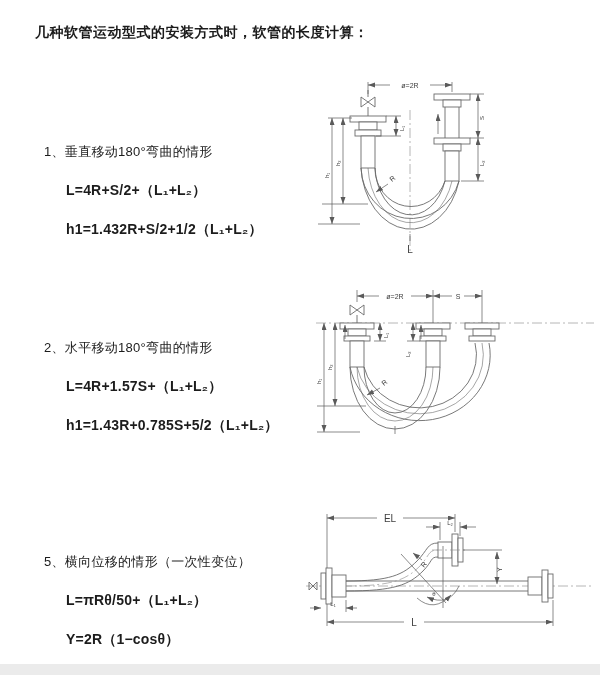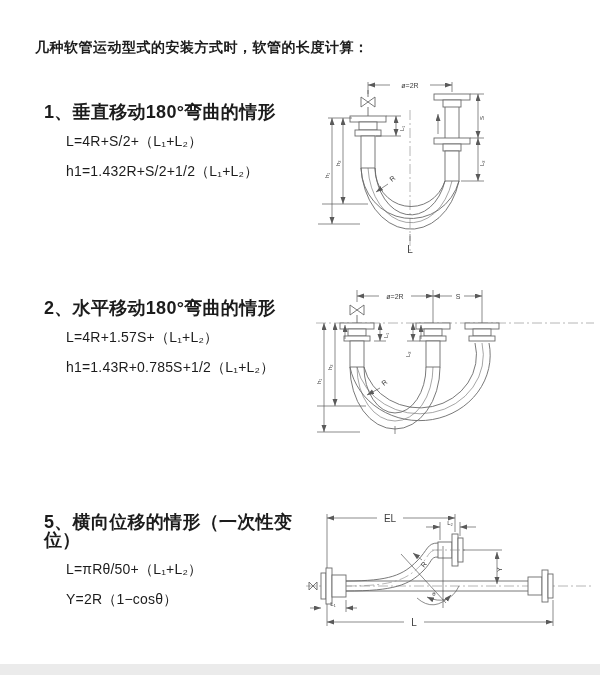--- a/index.html
+++ b/index.html
@@ -1,21 +1,21 @@
 <!DOCTYPE html>
 <html><head>
 <meta charset="utf-8">
 <style>
   html,body{margin:0;padding:0;background:#fff;}
   .page{position:relative;width:600px;height:675px;background:#ffffff;overflow:hidden;
         font-family:"Liberation Sans","DejaVu Sans",sans-serif;color:#1c1c1c;}
-  .title{position:absolute;left:35px;top:39px;font-size:14px;font-weight:bold;letter-spacing:.5px;}
+  .title{position:absolute;left:35px;top:24px;font-size:14px;font-weight:bold;letter-spacing:.5px;}
   .sec{position:absolute;left:44px;width:280px;}
-  .sec-h{font-size:18px;font-weight:bold;line-height:18px;letter-spacing:.3px;}
-  .formula{font-size:14px;font-weight:normal;margin-top:12px;padding-left:22px;letter-spacing:.2px;white-space:nowrap;}
+  .sec-h{font-size:13px;font-weight:normal;line-height:18px;letter-spacing:.3px;margin-top:40px;}
+  .formula{font-size:14px;font-weight:bold;margin-top:21px;padding-left:22px;letter-spacing:.2px;white-space:nowrap;}
   .diag{position:absolute;}
   .d1{left:312px;top:74px;}
   .d2{left:310px;top:282px;}
   .d3{left:300px;top:502px;}
   .footer-strip{position:absolute;left:0;top:664px;width:600px;height:11px;background:#ebebeb;}
   svg .ln{stroke:#6a6a6a;stroke-width:.9;fill:none;}
   svg .fl{stroke:#6a6a6a;stroke-width:.9;fill:#ffffff;}
   svg .cl{stroke:#8f8f8f;stroke-width:.65;stroke-dasharray:10 3 2 3;fill:none;}
   svg .dim{stroke:#5a5a5a;stroke-width:.7;fill:none;}
   svg text{fill:#3d3d3d;font-family:"Liberation Sans","DejaVu Sans",sans-serif;}
@@ -114,21 +114,21 @@
     <line class="dim" x1="76" y1="110" x2="64" y2="118" marker-end="url(#m1)"></line>
     <text class="lbl" transform="translate(80,108) rotate(-40)">R</text>
 
     <line class="dim" x1="98" y1="160" x2="98" y2="167"></line>
     <text class="big" x="98" y="179" text-anchor="middle">L</text>
   </svg>
 
   <div class="sec" style="top:299px;">
     <div class="sec-h">2、水平移动180°弯曲的情形</div>
     <div class="formula">L=4R+1.57S+（L₁+L₂）</div>
-    <div class="formula">h1=1.43R+0.785S+1/2（L₁+L₂）</div>
+    <div class="formula">h1=1.43R+0.785S+5/2（L₁+L₂）</div>
   </div>
 
   <svg class="diag d2" width="290" height="185" viewBox="0 0 290 185">
     <defs>
       <marker id="m2" markerWidth="8" markerHeight="6" refX="7" refY="2.5" orient="auto-start-reverse" markerUnits="userSpaceOnUse">
         <path d="M0,0L7,2.5L0,5Z" fill="#5a5a5a"></path>
       </marker>
       <pattern id="p2" width="4" height="4" patternUnits="userSpaceOnUse">
         <path d="M0,4L4,0M0,0L4,4" stroke="#8a8a8a" stroke-width=".6"></path>
       </pattern>

